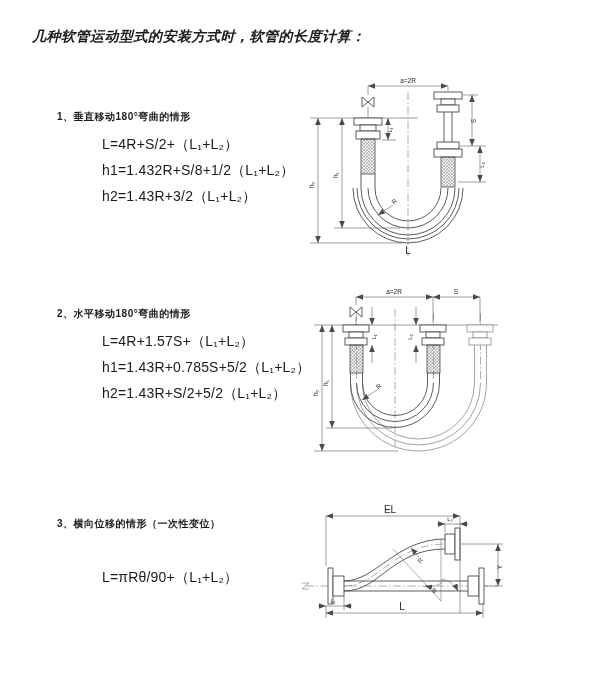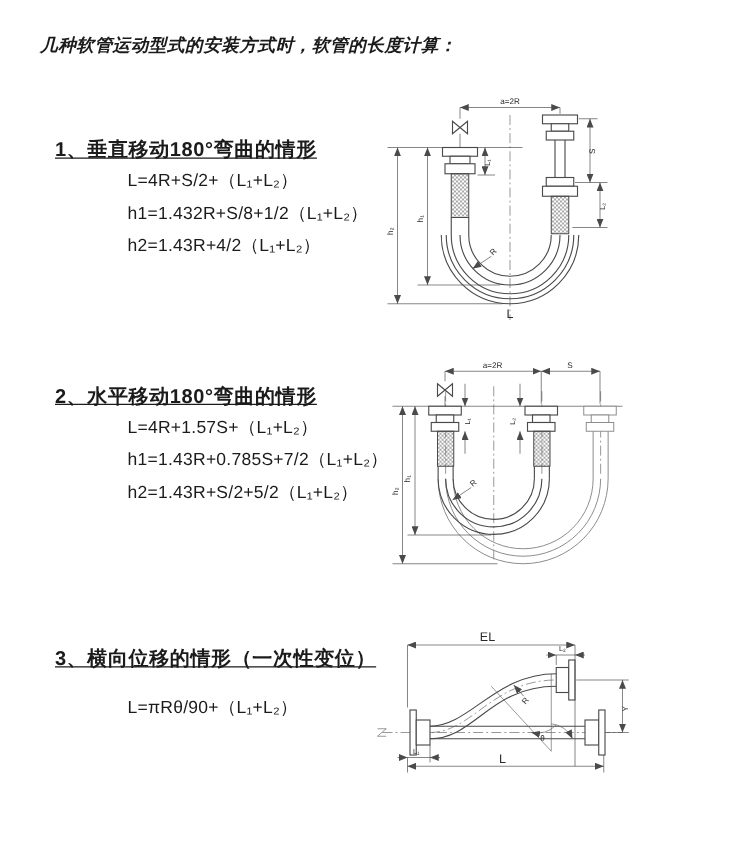--- a/index.html
+++ b/index.html
@@ -6,22 +6,22 @@
   body{
     width:600px;height:675px;position:relative;background:#ffffff;
     font-family:"Liberation Sans","DejaVu Sans",sans-serif;
     color:#1b1b1b;overflow:hidden;
   }
   .doc-title{
     position:absolute;left:32px;top:28px;
     font-size:14px;font-weight:bold;letter-spacing:0.5px;white-space:nowrap;font-style:italic;
   }
   .sec-heading{
-    position:absolute;left:44px;
-    font-size:16px;font-weight:bold;letter-spacing:0.5px;white-space:nowrap;text-decoration:underline;
+    position:absolute;left:57px;
+    font-size:10px;font-weight:bold;letter-spacing:0.5px;white-space:nowrap;
   }
   .formulas{position:absolute;left:62px;font-size:14px;font-weight:normal;margin-left:40px;}
   .formulas .formula{height:26px;line-height:26px;white-space:nowrap;letter-spacing:0.2px;}
   .diagram{position:absolute;}
   
   svg text{font-family:"Liberation Sans","DejaVu Sans",sans-serif;fill:#2a2a2a;}
   .ln{stroke:#4a4a4a;stroke-width:0.9;fill:none;}
   .fit{stroke:#4a4a4a;stroke-width:0.9;fill:#ffffff;}
   .dim{stroke:#4f4f4f;stroke-width:0.55;fill:none;}
   .cl{stroke:#6a6a6a;stroke-width:0.55;fill:none;stroke-dasharray:8 2.5 1.5 2.5;}
@@ -34,21 +34,21 @@
 </style>
 </head>
 <body>
 
 <div class="doc-title">几种软管运动型式的安装方式时，软管的长度计算：</div>
 
 <div class="sec-heading" style="top:110px">1、垂直移动180°弯曲的情形</div>
 <div class="formulas" style="top:131px">
   <div class="formula">L=4R+S/2+（L₁+L₂）</div>
   <div class="formula">h1=1.432R+S/8+1/2（L₁+L₂）</div>
-  <div class="formula">h2=1.43R+4/2（L₁+L₂）</div>
+  <div class="formula">h2=1.43R+3/2（L₁+L₂）</div>
 </div>
 
 <svg class="diagram" style="left:300px;top:70px" width="290" height="190" viewBox="0 0 290 190">
   <defs>
     <marker id="ar1" viewBox="0 0 10 8" refX="10" refY="4" markerWidth="7" markerHeight="5.6" markerUnits="userSpaceOnUse" orient="auto-start-reverse">
       <path d="M0,0 L10,4 L0,8 Z" fill="#4a4a4a"></path>
     </marker>
     <pattern id="p1" width="3.2" height="3.2" patternUnits="userSpaceOnUse">
       <path d="M0,3.2 L3.2,0 M0,0 L3.2,3.2" stroke="#777" stroke-width="0.5"></path>
     </pattern>
@@ -126,21 +126,21 @@
     <path class="dim" d="M93,135 L78,145" marker-end="url(#ar1)"></path>
     <text class="dl" x="96" y="133" transform="rotate(-45,96,133)" text-anchor="middle">R</text>
   </g>
 
   <text class="dlb" x="108" y="184" text-anchor="middle">L</text>
 </svg>
 
 <div class="sec-heading" style="top:307px">2、水平移动180°弯曲的情形</div>
 <div class="formulas" style="top:328px">
   <div class="formula">L=4R+1.57S+（L₁+L₂）</div>
-  <div class="formula">h1=1.43R+0.785S+7/2（L₁+L₂）</div>
+  <div class="formula">h1=1.43R+0.785S+5/2（L₁+L₂）</div>
   <div class="formula">h2=1.43R+S/2+5/2（L₁+L₂）</div>
 </div>
 
 <svg class="diagram" style="left:298px;top:283px" width="302" height="175" viewBox="0 0 302 175">
   <defs>
     <marker id="ar2" viewBox="0 0 10 8" refX="10" refY="4" markerWidth="7" markerHeight="5.6" markerUnits="userSpaceOnUse" orient="auto-start-reverse">
       <path d="M0,0 L10,4 L0,8 Z" fill="#4a4a4a"></path>
     </marker>
     <pattern id="p2" width="3.2" height="3.2" patternUnits="userSpaceOnUse">
       <path d="M0,3.2 L3.2,0 M0,0 L3.2,3.2" stroke="#777" stroke-width="0.5"></path>
@@ -223,21 +223,21 @@
     <text class="dls" x="114" y="54" transform="rotate(-90,114,54)" text-anchor="middle">L₂</text>
   </g>
 
   <g>
     <path class="dim" d="M79,107 L64,117" marker-end="url(#ar2)"></path>
     <text class="dl" x="82" y="105" transform="rotate(-40,82,105)" text-anchor="middle">R</text>
   </g>
 </svg>
 
 <div class="sec-heading" style="top:517px">3、横向位移的情形（一次性变位）</div>
-<div class="formulas" style="top:552px">
+<div class="formulas" style="top:564px">
   <div class="formula">L=πRθ/90+（L₁+L₂）</div>
 </div>
 
 <svg class="diagram" style="left:298px;top:498px" width="302" height="162" viewBox="0 0 302 162">
   <defs>
     <marker id="ar3" viewBox="0 0 10 8" refX="10" refY="4" markerWidth="7" markerHeight="5.6" markerUnits="userSpaceOnUse" orient="auto-start-reverse">
       <path d="M0,0 L10,4 L0,8 Z" fill="#4a4a4a"></path>
     </marker>
   </defs>
 

